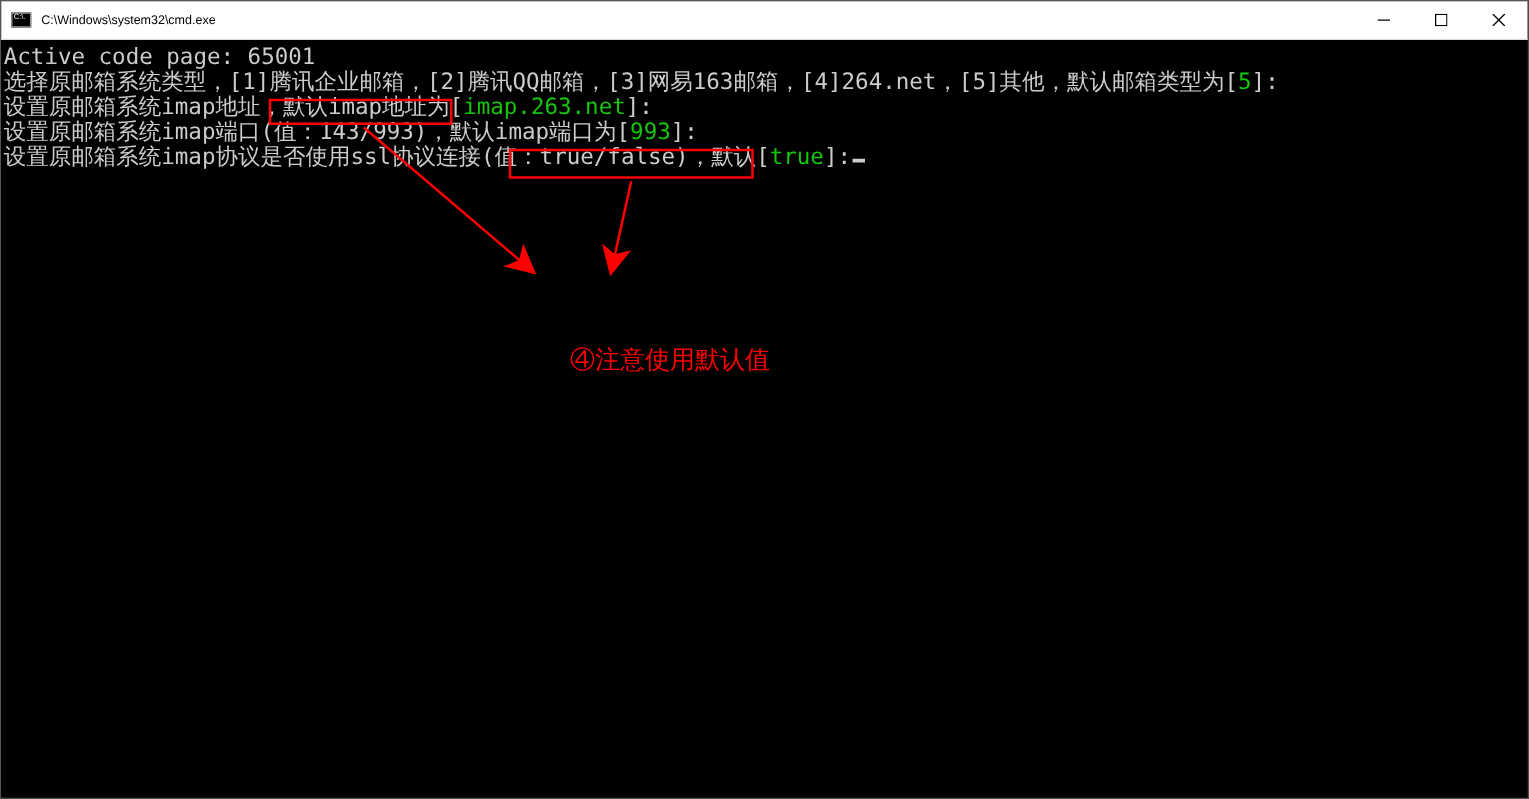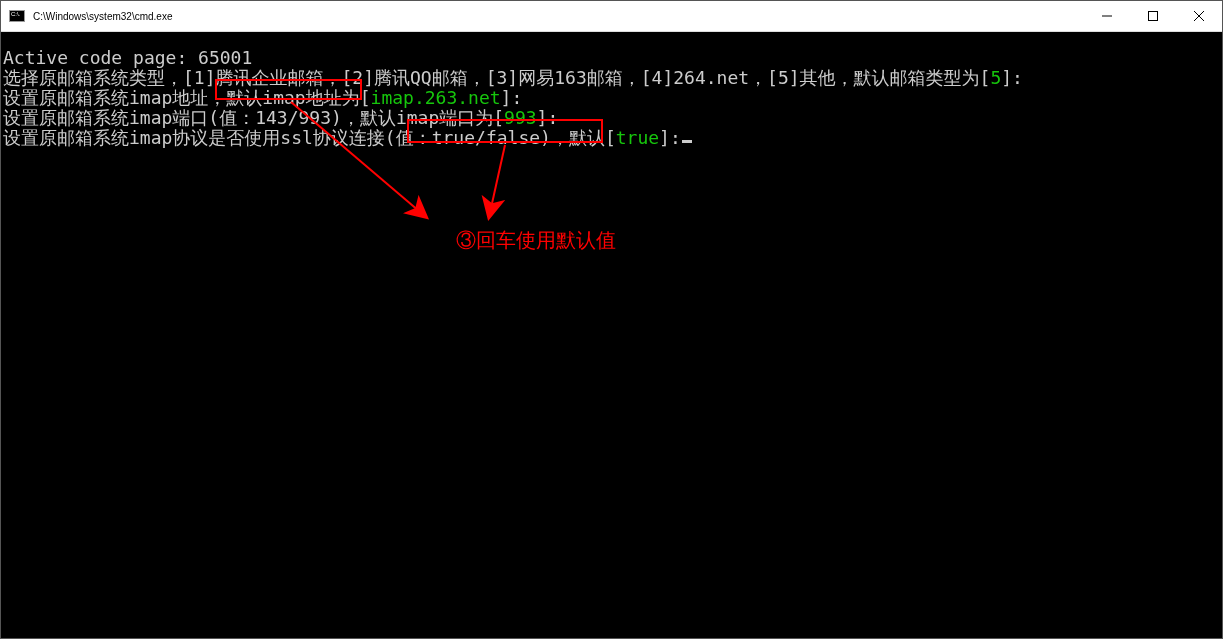--- a/index.html
+++ b/index.html
@@ -66,21 +66,21 @@
       position: absolute;
       top: 31px;
       left: 0;
       right: 0;
       bottom: 0;
       background: #000;
       color: #ccc;
       font-family: "NSimSun", "SimSun", "Consolas", monospace;
       font-size: 18px;
       line-height: 20px;
-      padding: 16px 2px;
+      padding: 4px 2px;
       white-space: pre;
       letter-spacing: 0;
     }
     .terminal .green {
       color: #16c60c;
     }
     .terminal .line {
       display: block;
     }
     .cursor {
@@ -160,15 +160,15 @@
 
     <svg class="arrow-svg" style="left:0; top:0;" width="600" height="300">
       <defs>
         <marker id="ah2" markerWidth="12" markerHeight="12" refX="10" refY="6" orient="auto">
           <path d="M0,0 L12,6 L0,12 L3,6 Z" fill="#ff0000"></path>
         </marker>
       </defs>
       <line x1="504" y1="113" x2="488" y2="185" stroke="#ff0000" stroke-width="2" marker-end="url(#ah2)"></line>
     </svg>
 
-    <div class="annotation" style="left:455px; top:195px;">③回车使用默认值</div>
+    <div class="annotation" style="left:455px; top:242px;">④注意使用默认值</div>
   </div>
 </div>
 
 </body></html>

